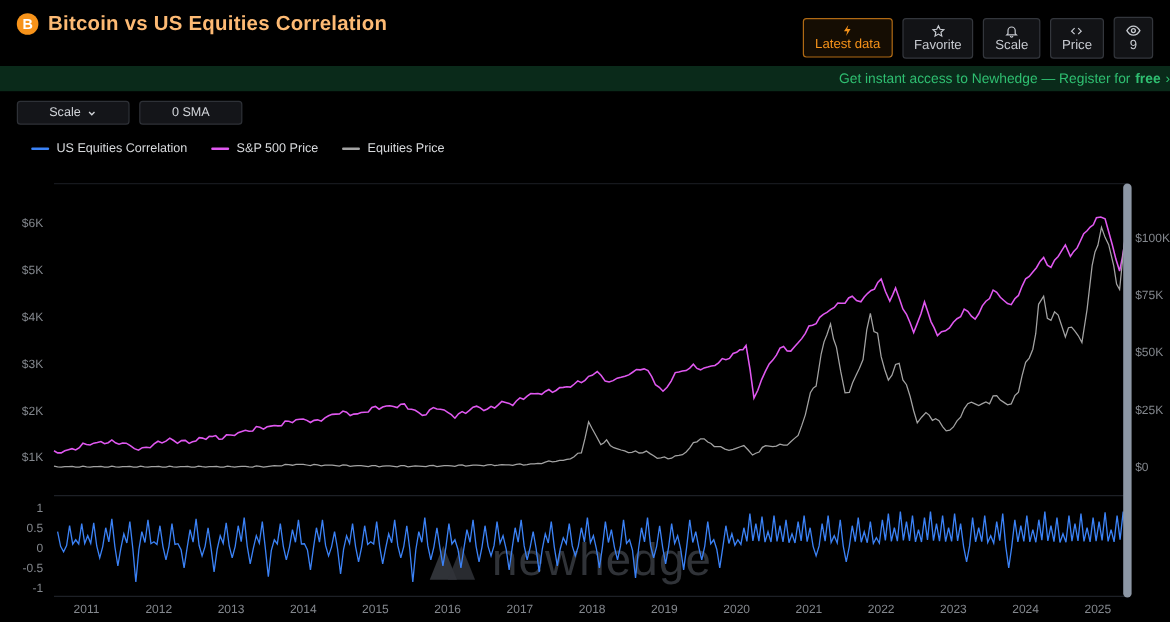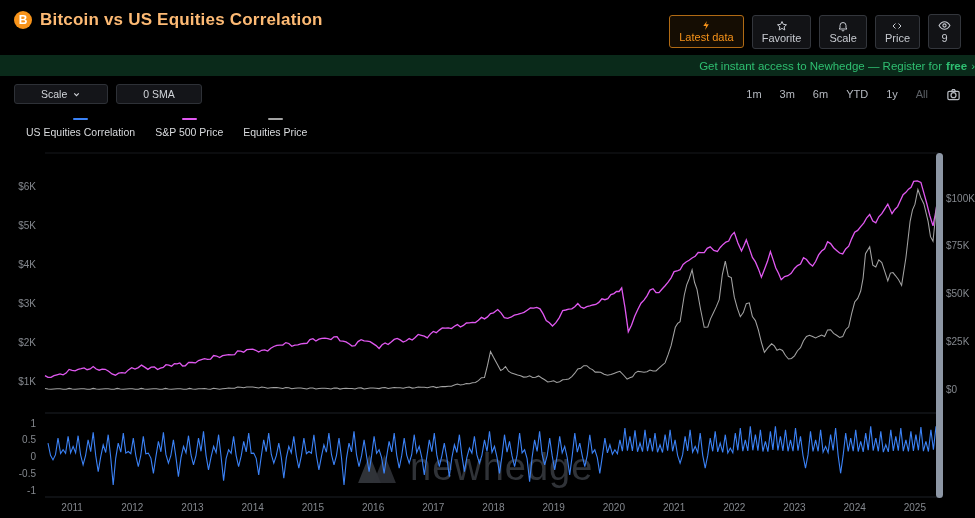--- a/index.html
+++ b/index.html
@@ -20,21 +20,21 @@
   .banner b{font-weight:700;}
   .toolbar{display:flex;justify-content:space-between;align-items:center;padding:8px 14px;}
   .tool-left{display:flex;gap:8px;}
   .tool-btn{background:#141519;border:1px solid #2e3137;color:#d2d5da;font-size:10.5px;padding:3px 26px;
     border-radius:3px;display:inline-flex;align-items:center;gap:5px;cursor:pointer;font-family:inherit;}
   .ranges{display:flex;align-items:center;gap:18px;font-size:11px;color:#b6bac1;}
   .range{cursor:pointer;}
   .range.active{color:#5c6066;}
   .icon-btn{background:none;border:none;padding:0;cursor:pointer;color:#b6bac1;display:flex;align-items:center;}
   .legend{display:flex;gap:20px;padding:6px 0 0 26px;font-size:10.5px;color:#d8dadd;align-items:center;}
-  .legend-item{display:flex;align-items:center;gap:6px;cursor:pointer;flex-direction:column;}
+  .legend-item{display:flex;align-items:center;gap:6px;cursor:pointer;}
   .legend-swatch{width:15px;height:2px;border-radius:1px;display:inline-block;}
   .chart-area{position:absolute;left:0;top:150px;width:975px;height:368px;}
   #chart-svg{position:absolute;left:0;top:0;cursor:crosshair;}
   #chart-svg text{fill:#84888e;font-size:10px;font-family:"Liberation Sans",sans-serif;}
   .watermark{position:absolute;left:356px;top:296px;display:flex;align-items:center;gap:12px;color:#303338;}
   .watermark span{font-size:38px;font-weight:500;letter-spacing:1px;}
   .slider{position:absolute;left:936px;top:3px;width:7px;height:345px;background:#8d97a5;border-radius:4px;}
 </style>
 </head>
 <body>
@@ -94,35 +94,20 @@
     <button class="tool-btn">
       <span>Scale</span>
       <svg width="9" height="9" viewBox="0 0 24 24" fill="none" stroke="currentColor" stroke-width="3">
           <path d="m6 9 6 6 6-6"></path>
         </svg>
     </button>
     <button class="tool-btn">
       <span>0 SMA</span>
     </button>
   </div>
-  <div class="ranges">
-    <span class="range">1m</span>
-    <span class="range">3m</span>
-    <span class="range">6m</span>
-    <span class="range">YTD</span>
-    <span class="range">1y</span>
-    <span class="range active">All</span>
-    <button class="icon-btn">
-      <svg width="15" height="15" viewBox="0 0 24 24" fill="none" stroke="currentColor" stroke-width="2">
-          <rect x="3" y="7" width="18" height="13" rx="2"></rect>
-          <path d="M9 7l1.5-3h3L15 7"></path>
-          <circle cx="12" cy="13" r="4"></circle>
-        </svg>
-    </button>
-  </div>
 </div>
 
 <div class="legend">
   <div class="legend-item">
     <span class="legend-swatch" style="background: rgb(59, 130, 246);"></span>
     <span>US Equities Correlation</span>
   </div>
   <div class="legend-item">
     <span class="legend-swatch" style="background: rgb(224, 88, 240);"></span>
     <span>S&amp;P 500 Price</span>

